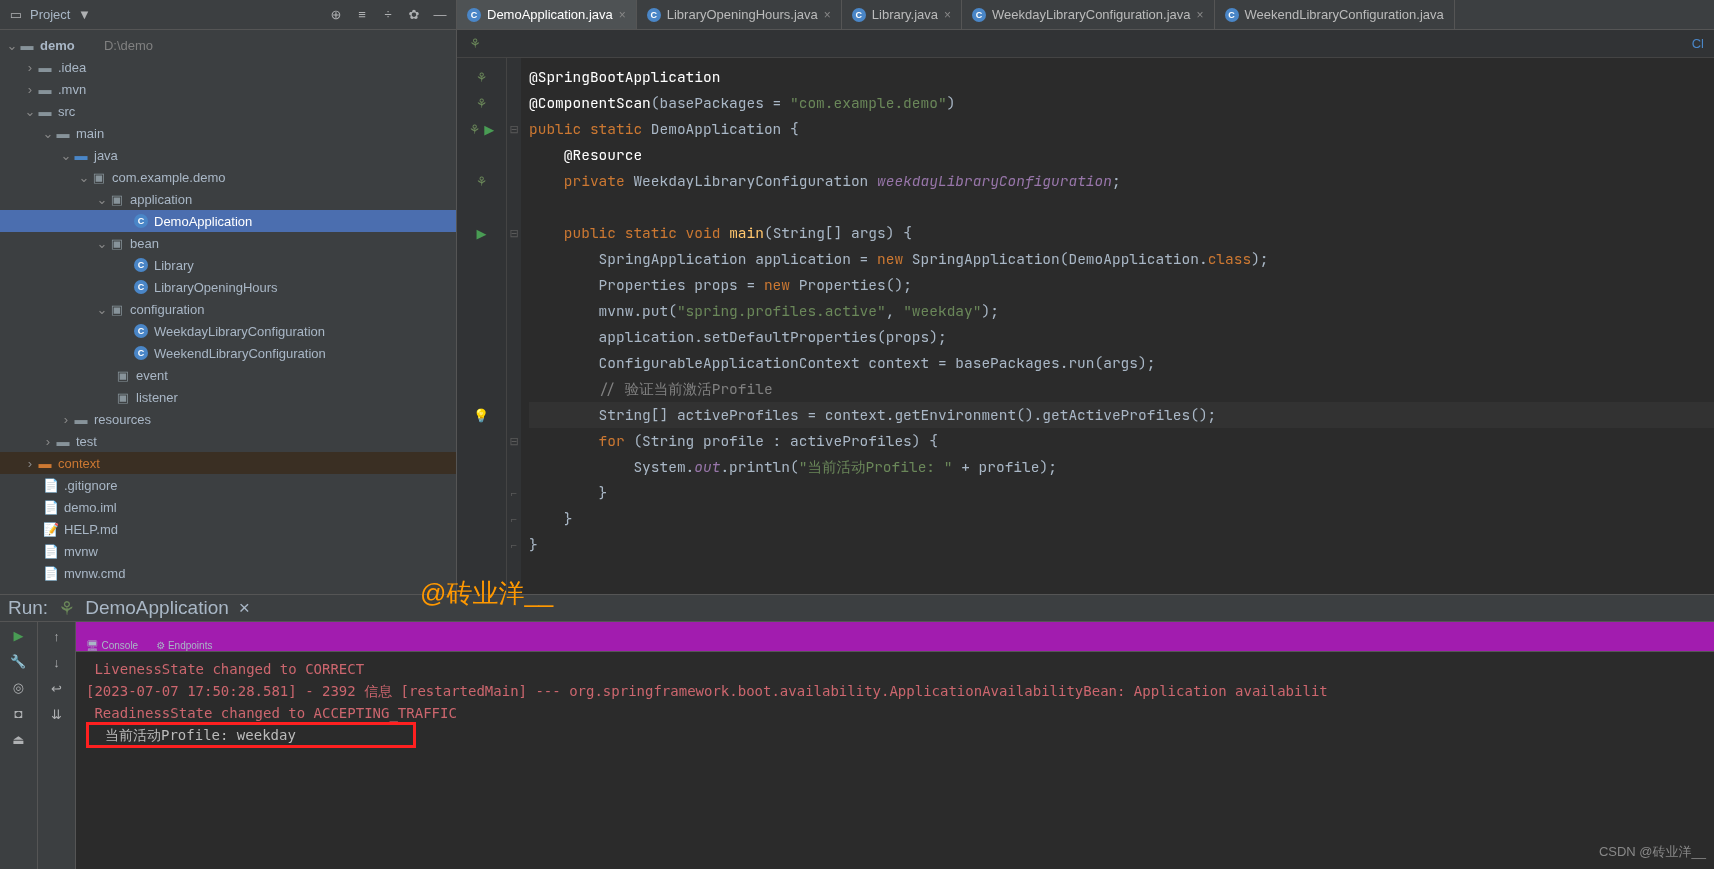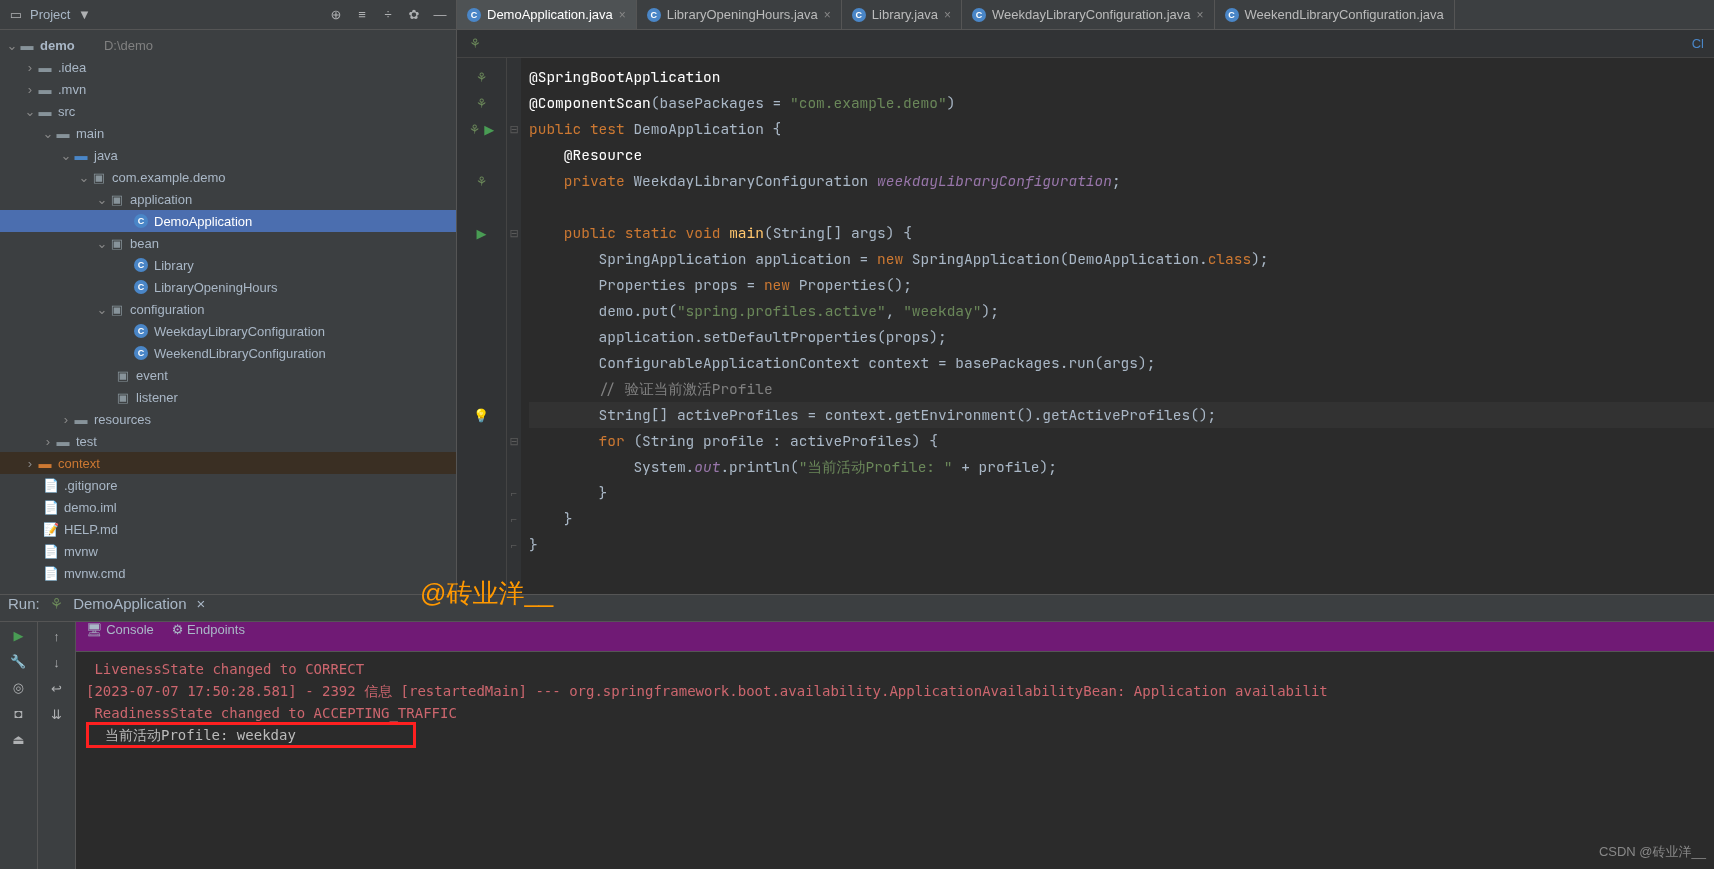--- a/index.html
+++ b/index.html
@@ -35,26 +35,26 @@
 .def { color: #ffc66d; }
 .comment { color: #808080; }
 .classname { color: #a9b7c6; }
 .field { color: #9876aa; font-style: italic; }
 .hl-line { background: #323232; display: inline-block; width: 100%; }
 .run-ic { color: #499c54; }
 .bulb { color: #e8bf6a; }
 .fold { color: #5a5a5a; font-size: 11px; height: 26px; display: flex; align-items: center; justify-content: center; }
 .gline { height: 26px; display: flex; align-items: center; justify-content: center; }
 .bottom-panel { height: 275px; border-top: 1px solid #555; background: #2b2b2b; display: flex; flex-direction: column; }
-.run-header { height: 27px; background: #3c3f41; display: flex; align-items: flex-start; padding: 0 8px; gap: 10px; border-bottom: 1px solid #555; font-size: 15px; }
+.run-header { height: 27px; background: #3c3f41; display: flex; align-items: center; padding: 0 8px; gap: 10px; border-bottom: 1px solid #555; font-size: 19px; }
 .run-body { flex: 1; display: flex; }
 .run-toolbar { width: 38px; background: #3c3f41; border-right: 1px solid #555; display: flex; flex-direction: column; align-items: center; padding-top: 6px; gap: 10px; }
 .run-toolbar2 { width: 38px; background: #3c3f41; border-right: 1px solid #555; display: flex; flex-direction: column; align-items: center; padding-top: 6px; gap: 10px; }
 .console-area { flex: 1; display: flex; flex-direction: column; }
-.console-tabs { height: 30px; background: #701a75; display: flex; align-items: flex-start; padding: 0 10px; gap: 18px; border-bottom: 1px solid #555; font-size: 13px; }
+.console-tabs { height: 30px; background: #a21caf; display: flex; align-items: flex-end; padding: 0 10px; gap: 18px; border-bottom: 1px solid #555; font-size: 10px; }
 .console-text { flex: 1; padding: 6px 10px; font-family: Consolas, monospace; font-size: 14px; line-height: 22px; white-space: pre; overflow: hidden; }
 .red { color: #cc666e; }
 .white { color: #bbbbbb; }
 .highlight-box { border: 3px solid #ff2020; padding: 2px 16px; display: inline; }
 .watermark { position: absolute; left: 420px; top: 576px; color: #ff9800; font-size: 26px; font-weight: 500; }
 .csdn { position: absolute; right: 8px; bottom: 8px; color: #888; font-size: 13px; }
 .target-folder { color: #cc7832; }
 </style>
 </head>
 <body>
@@ -277,28 +277,28 @@
           <div class="fold"></div>
           <div class="fold"></div>
         <div class="fold">⊟</div>
         <div class="fold"></div>
         <div class="fold">⌐</div>
         <div class="fold">⌐</div>
         <div class="fold">⌐</div>
       </div>
       <div class="code"><span class="anno">@SpringBootApplication</span>
 <span class="anno">@ComponentScan</span><span>(basePackages = </span><span class="str">"com.example.demo"</span><span>)</span>
-<span class="kw">public test </span><span class="classname">DemoApplication</span><span> {</span>
+<span class="kw">public static </span><span class="classname">DemoApplication</span><span> {</span>
     <span class="anno">@Resource</span>
     <span class="kw">private </span><span>WeekdayLibraryConfiguration </span><span class="field">weekdayLibraryConfiguration</span><span>;</span>
 
     <span class="kw">public static void </span><span class="def">main</span><span>(String[] args) {</span>
         <span>SpringApplication application = </span><span class="kw">new </span><span>SpringApplication(DemoApplication.</span><span class="kw">class</span><span>);</span>
         <span>Properties props = </span><span class="kw">new </span><span>Properties();</span>
-        <span>demo.put(</span><span class="str">"spring.profiles.active"</span><span>, </span><span class="str">"weekday"</span><span>);</span>
+        <span>mvnw.put(</span><span class="str">"spring.profiles.active"</span><span>, </span><span class="str">"weekday"</span><span>);</span>
         <span>application.setDefaultProperties(props);</span>
         <span>ConfigurableApplicationContext context = basePackages.run(args);</span>
         <span class="comment">// 验证当前激活Profile</span>
 <span class="hl-line">        <span>String[] activeProfiles = context.getEnvironment().getActiveProfiles();</span></span>
         <span class="kw">for </span><span>(String profile : activeProfiles) {</span>
             <span>System.</span><span class="field">out</span><span>.println(</span><span class="str">"当前活动Profile: "</span><span> + profile);</span>
         <span>}</span>
     <span>}</span>
 <span>}</span></div>
     </div>

